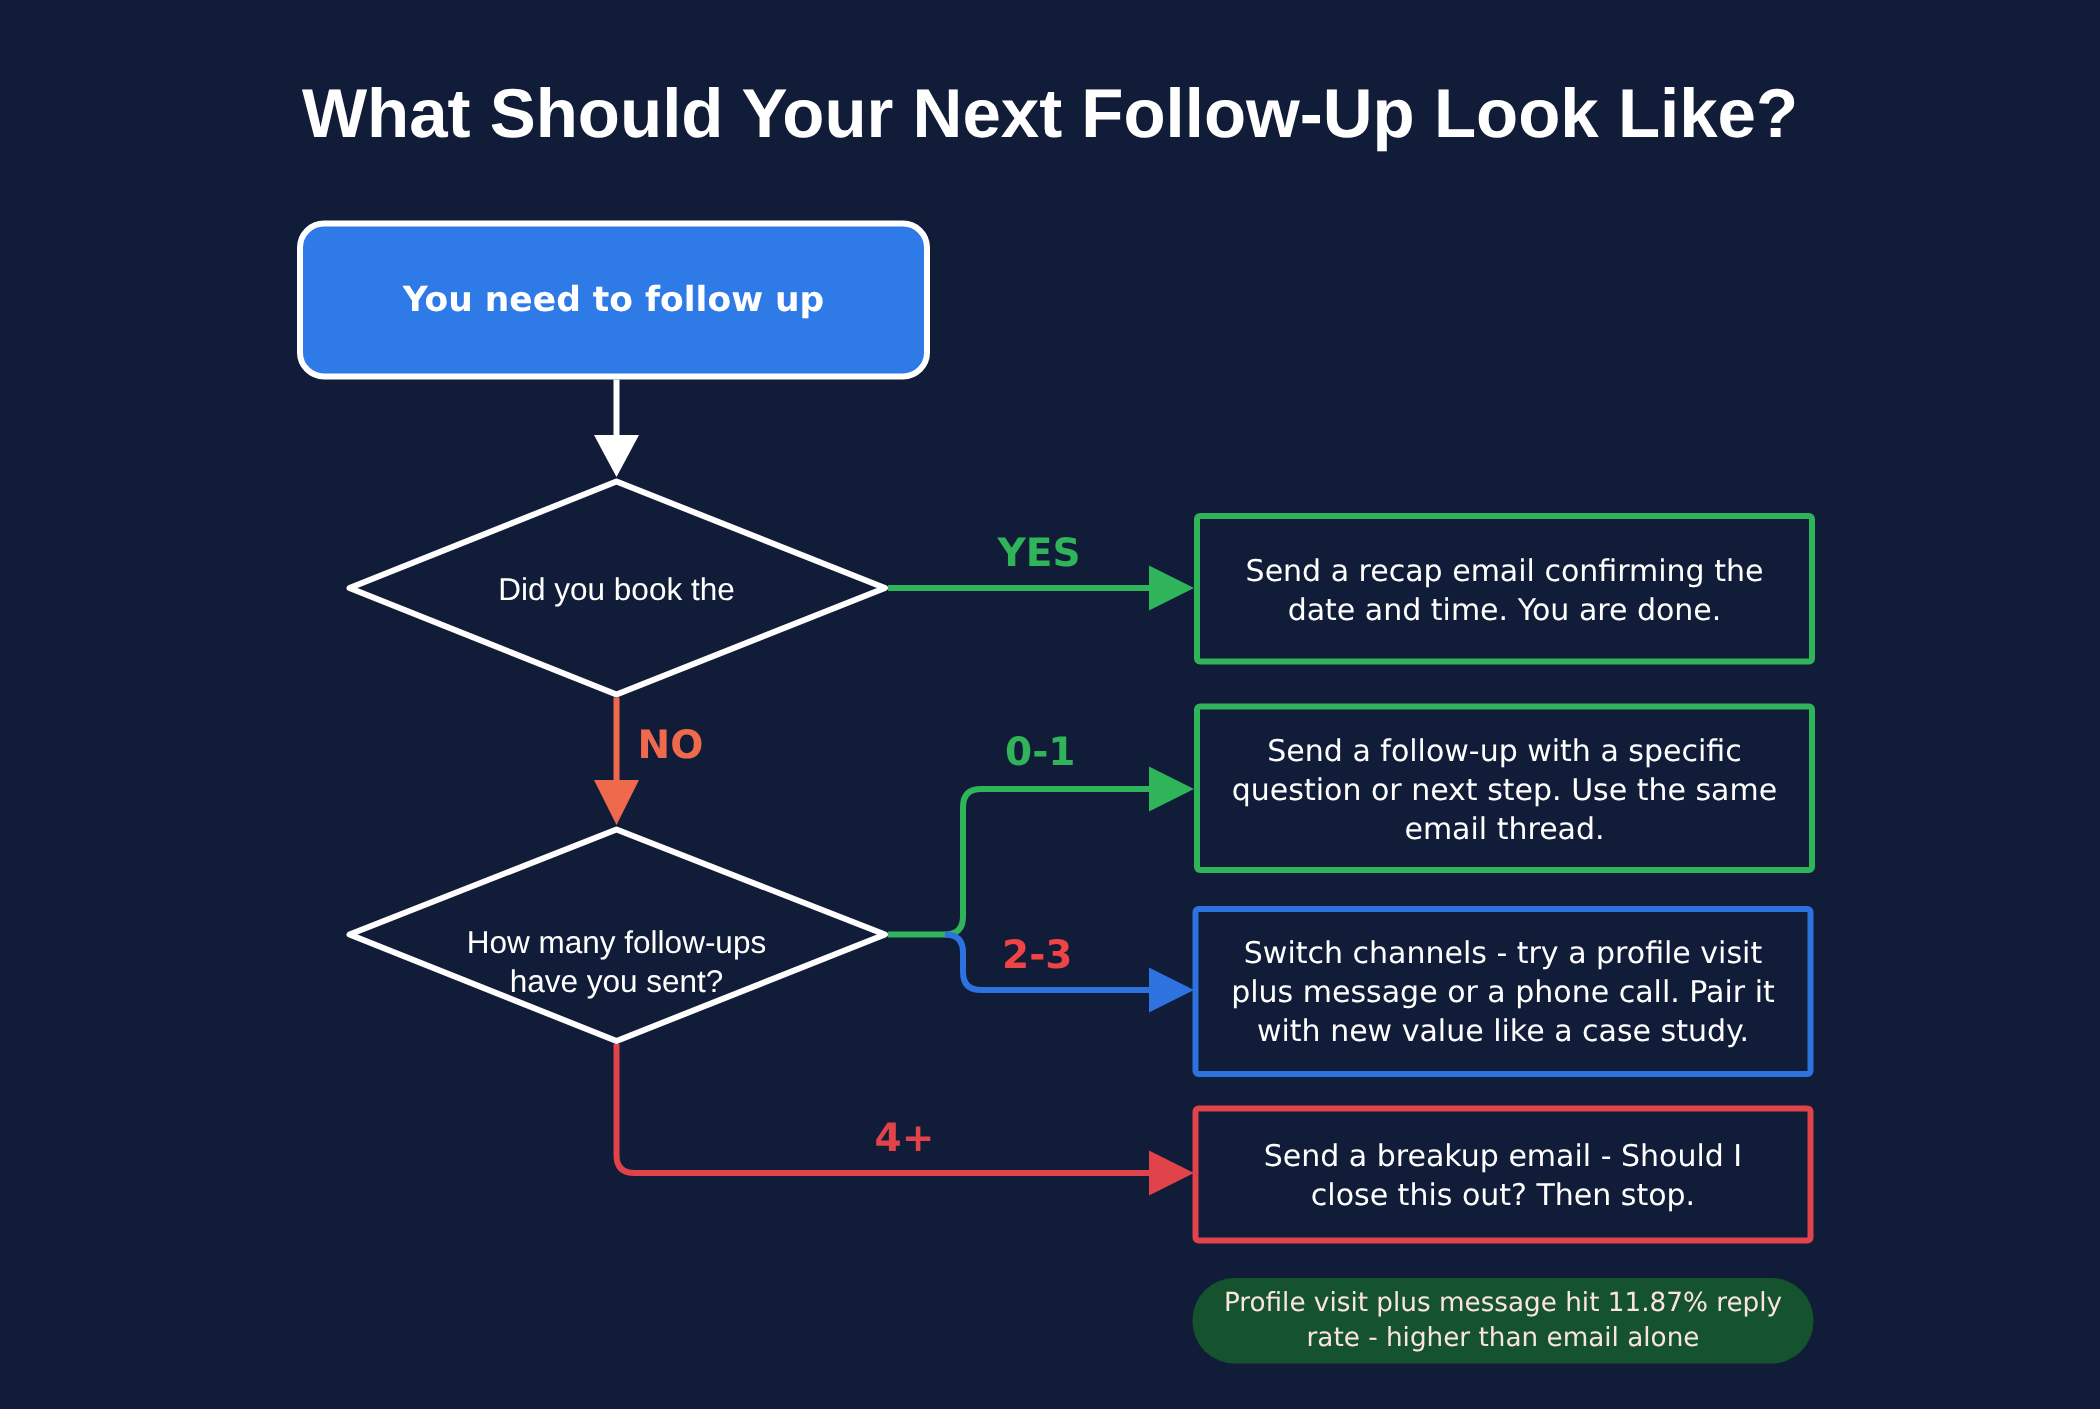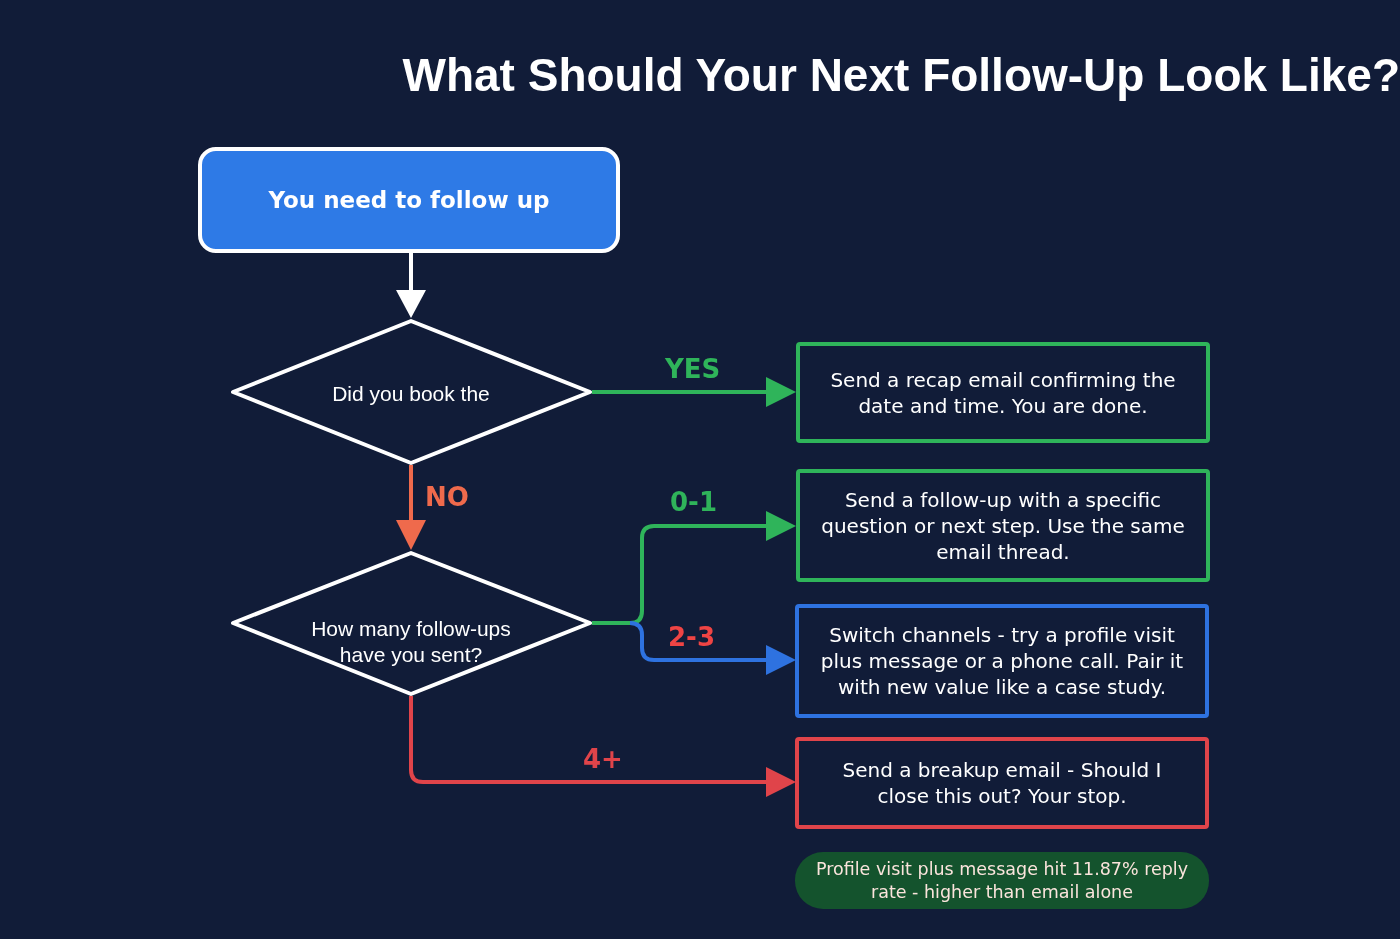--- a/index.html
+++ b/index.html
@@ -4,21 +4,21 @@
   <style>
     html, body { margin:0; padding:0; }
     body {
       width:1400px; height:939px; overflow:hidden;
       background:#111c38;
       font-family:"Liberation Sans", sans-serif;
       position:relative;
     }
     .title {
       position:absolute; left:0; top:48px; width:1400px;
-      text-align:right; color:#ffffff; font-weight:bold;
+      text-align:center; color:#ffffff; font-weight:bold;
       font-size:46px; letter-spacing:0px;
       font-family:"Liberation Sans", sans-serif;
     }
     svg.lines { position:absolute; left:0; top:0; }
     .start-box {
       position:absolute; left:198px; top:147px; width:422px; height:106px;
       background:#2e7ae6; border:4px solid #ffffff; border-radius:18px;
       box-sizing:border-box;
       display:flex; align-items:center; justify-content:center;
       color:#ffffff; font-size:23px; font-weight:bold;
@@ -103,18 +103,18 @@
 
 <div class="outcome" style="left:796px; top:469px; width:414px; height:113px; border-color:#2fb45a;">
   <span>Send a follow-up with a specific question or next step. Use the same email thread.</span>
 </div>
 
 <div class="outcome" style="left:795px; top:604px; width:414px; height:114px; border-color:#2e72e0;">
   <span>Switch channels - try a profile visit plus message or a phone call. Pair it with new value like a case study.</span>
 </div>
 
 <div class="outcome" style="left:795px; top:737px; width:414px; height:92px; border-color:#e0444a;">
-  <span>Send a breakup email - Should I close this out? Your stop.</span>
+  <span>Send a breakup email - Should I close this out? Then stop.</span>
 </div>
 
 <div class="note">
   <span>Profile visit plus message hit 11.87% reply rate - higher than email alone</span>
 </div>
 
 </body></html>

